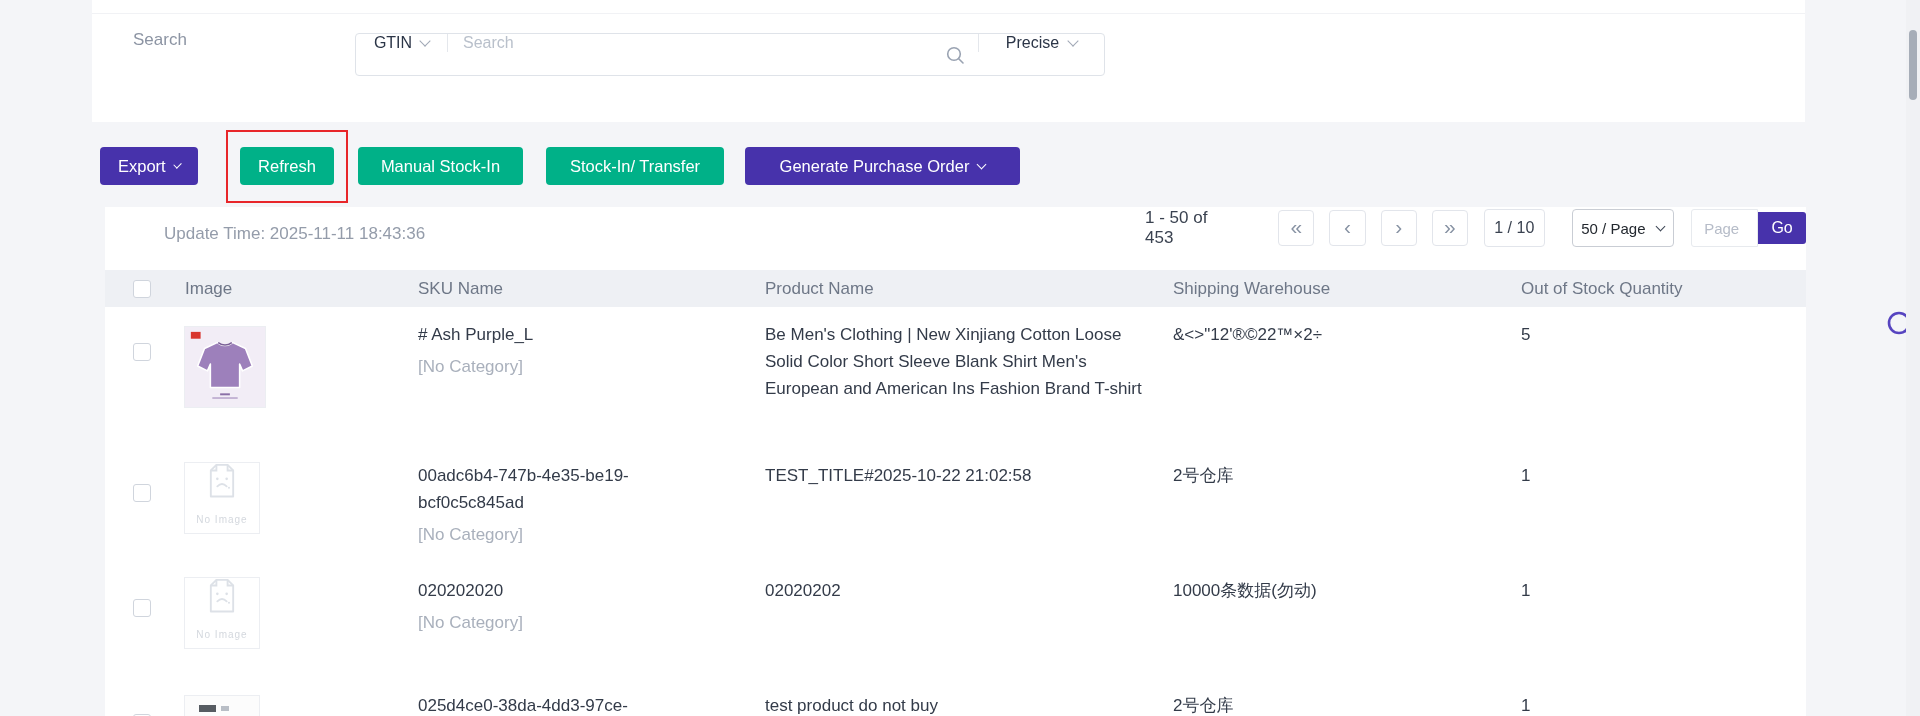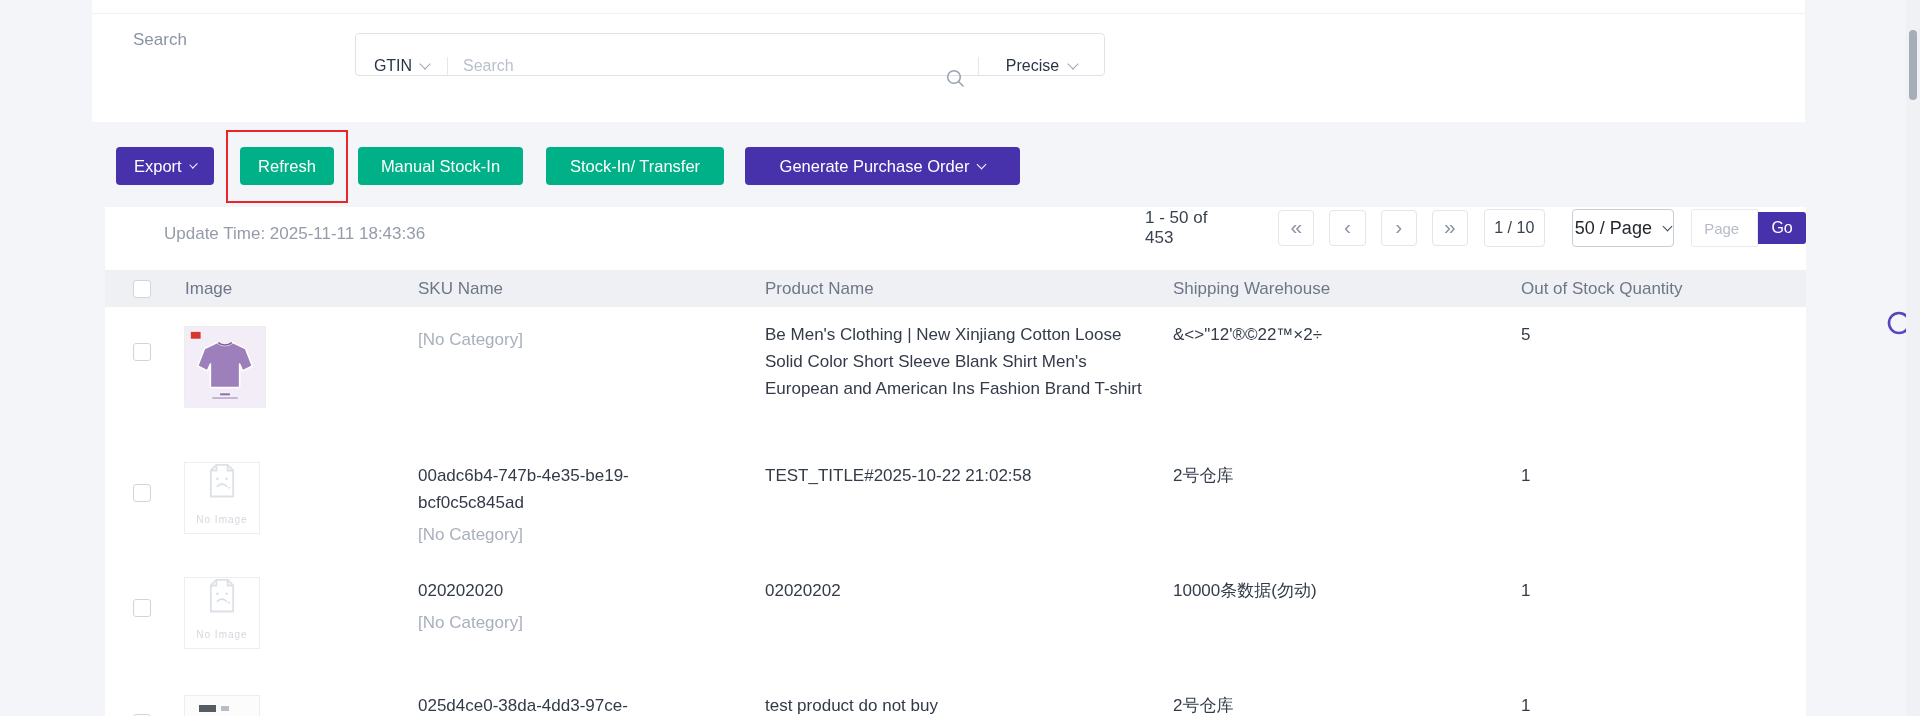--- a/index.html
+++ b/index.html
@@ -5,59 +5,59 @@
   * { margin:0; padding:0; box-sizing:border-box; }
   html,body { width:1920px; height:716px; overflow:hidden; }
   body {
     font-family:"Liberation Sans","DejaVu Sans",sans-serif;
     background:#f4f5f8; position:relative; color:#333b49;
   }
   
   .card1 { position:absolute; left:92px; top:0; width:1713px; height:122px; background:#fff; }
   .card1::before { content:""; position:absolute; left:0; top:13px; width:100%; height:1px; background:#f1f2f5; }
   .search-label { position:absolute; left:41px; top:30px; font-size:17px; color:#8c94a3; }
-  .search-group { position:absolute; left:263px; top:33px; height:43px; display:flex; align-items:flex-end;
+  .search-group { position:absolute; left:263px; top:33px; height:43px; display:flex; align-items:flex-start;
                   border:1px solid #dfe3e9; border-radius:4px; background:#fff; }
   .seg { display:flex; align-items:center; }
   .seg-gtin { width:92px; justify-content:center; gap:9px; font-size:16px; color:#2b3547; border-right:1px solid #e4e7ec; cursor:pointer; }
   .seg-input { width:530px; position:relative; }
   .seg-input input { width:100%; height:100%; border:none; outline:none; font-size:16px; padding:0 44px 0 15px;
                      font-family:inherit; color:#333b49; background:transparent; }
   .seg-input input::placeholder { color:#b9c0cb; }
   .mag-icon { position:absolute; right:13px; top:12px; }
   .seg-precise { width:126px; justify-content:center; gap:10px; font-size:16px; color:#2b3547; border-left:1px solid #e4e7ec; cursor:pointer; }
   .chev { width:8px; height:8px; border-right:1.6px solid #a0a8b6; border-bottom:1.6px solid #a0a8b6;
           transform:rotate(45deg); margin-top:-4px; display:inline-block; }
   .chev-white { border-color:#fff; width:7px; height:7px; margin-top:-3px; }
   
   .btn { position:absolute; top:147px; height:38px; border:none; border-radius:4px; color:#fff;
          font-size:16.5px; font-family:inherit; display:flex; align-items:center; justify-content:center;
          gap:9px; cursor:pointer; padding:0 18px; }
   .btn-purple { background:#4732ab; }
   .btn-green  { background:#00b188; }
-  #btn-export   { left:116px;  width:98px; }
+  #btn-export   { left:100px;  width:98px; }
   #btn-refresh  { left:240px;  width:94px; }
   #btn-manual   { left:358px;  width:165px; }
   #btn-transfer { left:546px;  width:178px; }
   #btn-po       { left:745px;  width:275px; }
   .red-box { position:absolute; left:226px; top:130px; width:122px; height:73px;
              border:2px solid #e8262a; pointer-events:none; }
   
   .card2 { position:absolute; left:105px; top:207px; width:1701px; height:509px; background:#fff; }
   .update-time { position:absolute; left:14px; top:17px; font-size:17px; color:#949caa;margin-left:45px; }
   
   .pagination { position:absolute; left:1040px; top:2px; height:38px; display:flex; align-items:center; }
   .pg-range { font-size:17px; color:#3a4250; margin-right:40px; }
   .pg-btn { width:37px; height:36px; border:1px solid #e2e5eb; border-radius:4px; background:#fff;
             color:#8792a3; display:flex; align-items:center; justify-content:center; cursor:pointer;
             margin-right:15px; font-size:21px; line-height:1; padding-bottom:3px; }
   .pg-indicator { width:62px; height:38px; border:1px solid #e2e5eb; border-radius:4px; background:#fff;
                   display:flex; align-items:center; justify-content:center; font-size:16px; color:#3a4250; margin-right:27px; margin-left:1px; }
   .pg-size { width:105px; height:38px; border:1px solid #c9cdd4; border-radius:4px; background:#fff;
-             display:flex; align-items:center; justify-content:center; gap:12px; font-size:18px; color:#23282f;
+             display:flex; align-items:center; justify-content:center; gap:12px; font-size:15px; color:#23282f;
              cursor:pointer; margin-right:17px; }
   .pg-size .chev { border-color:#3c4554; width:7px; height:7px; }
   .pg-page-input { width:67px; height:38px; border:1px solid #e7eaee; border-radius:3px 0 0 3px;
                    font-size:15px; padding:0 12px; outline:none; font-family:inherit; color:#333b49; }
   .pg-page-input::placeholder { color:#b6bcc8; }
   .pg-go { width:49px; height:32px; background:#4732ab; color:#fff; border:none; border-radius:0 3px 3px 0;
            font-size:16px; font-family:inherit; cursor:pointer; }
   
   .table { position:absolute; left:0; top:63px; width:1701px; }
   .tr { display:grid; grid-template-columns:60px 253px 347px 408px 348px 285px; }
@@ -181,20 +181,21 @@
         <svg class="img-tshirt img-frame" viewBox="0 0 82 82">
           <rect x="0" y="0" width="82" height="82" fill="#f2edf6"></rect>
           <rect x="6" y="5" width="10" height="7" fill="#d8372f"></rect>
           <path d="M33 16 L20 22 L13 40 L23 45 L26 38 L26 62 L56 62 L56 38 L59 45 L69 40 L62 22 L49 16 Q41 22 33 16 Z" fill="#9d80bb" stroke="#ffffff" stroke-width="1.6" stroke-linejoin="round"></path>
           <path d="M34 16 Q41 21 48 16" fill="none" stroke="#7a5f96" stroke-width="1.6"></path>
           <rect x="36" y="68" width="10" height="2" fill="#8a6fa6"></rect>
           <rect x="28" y="72" width="26" height="1.6" fill="#b9a6cc"></rect>
         </svg>
       </div>
       <div class="cell">
+        <div class="sku"># Ash Purple_L</div>
         <div class="category">[No Category]</div>
       </div>
       <div class="cell">
           <div class="product">Be Men's Clothing | New Xinjiang Cotton Loose Solid Color Short Sleeve Blank Shirt Men's European and American Ins Fashion Brand T-shirt</div>
         </div>
       <div class="cell">&amp;&lt;&gt;"12'®©22™×2÷</div>
       <div class="cell">5</div>
     </div>
 
     <div class="tr row row-2">

